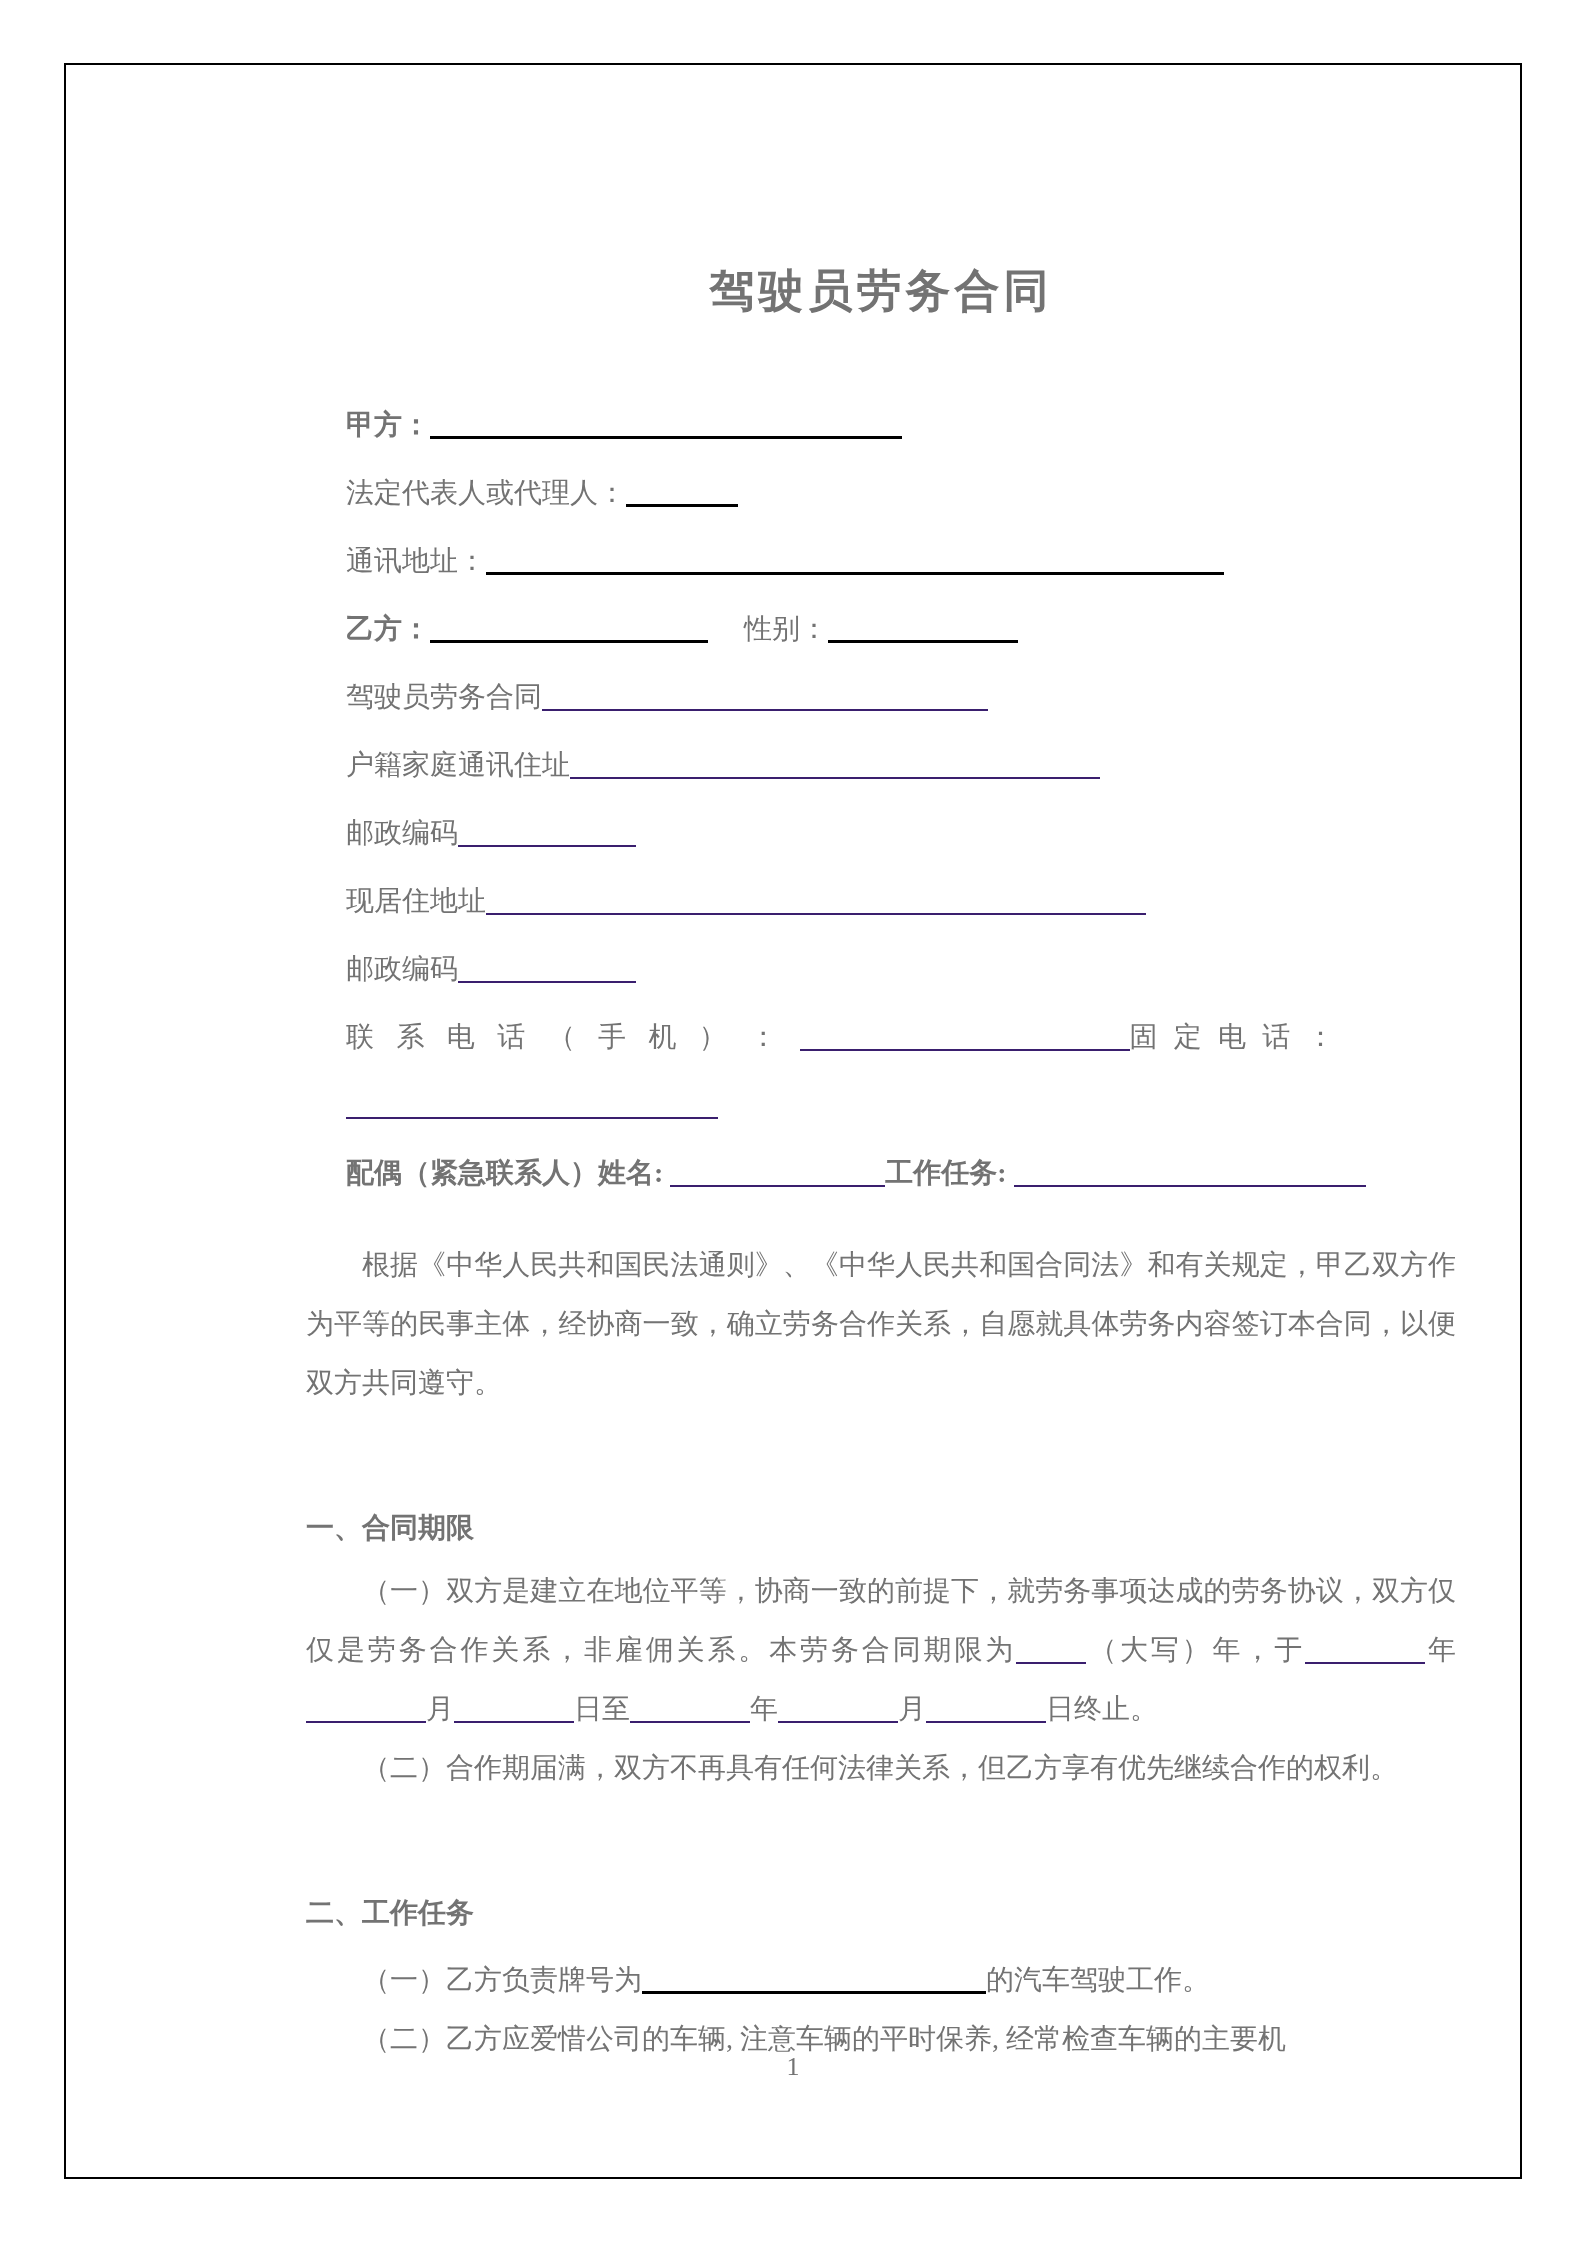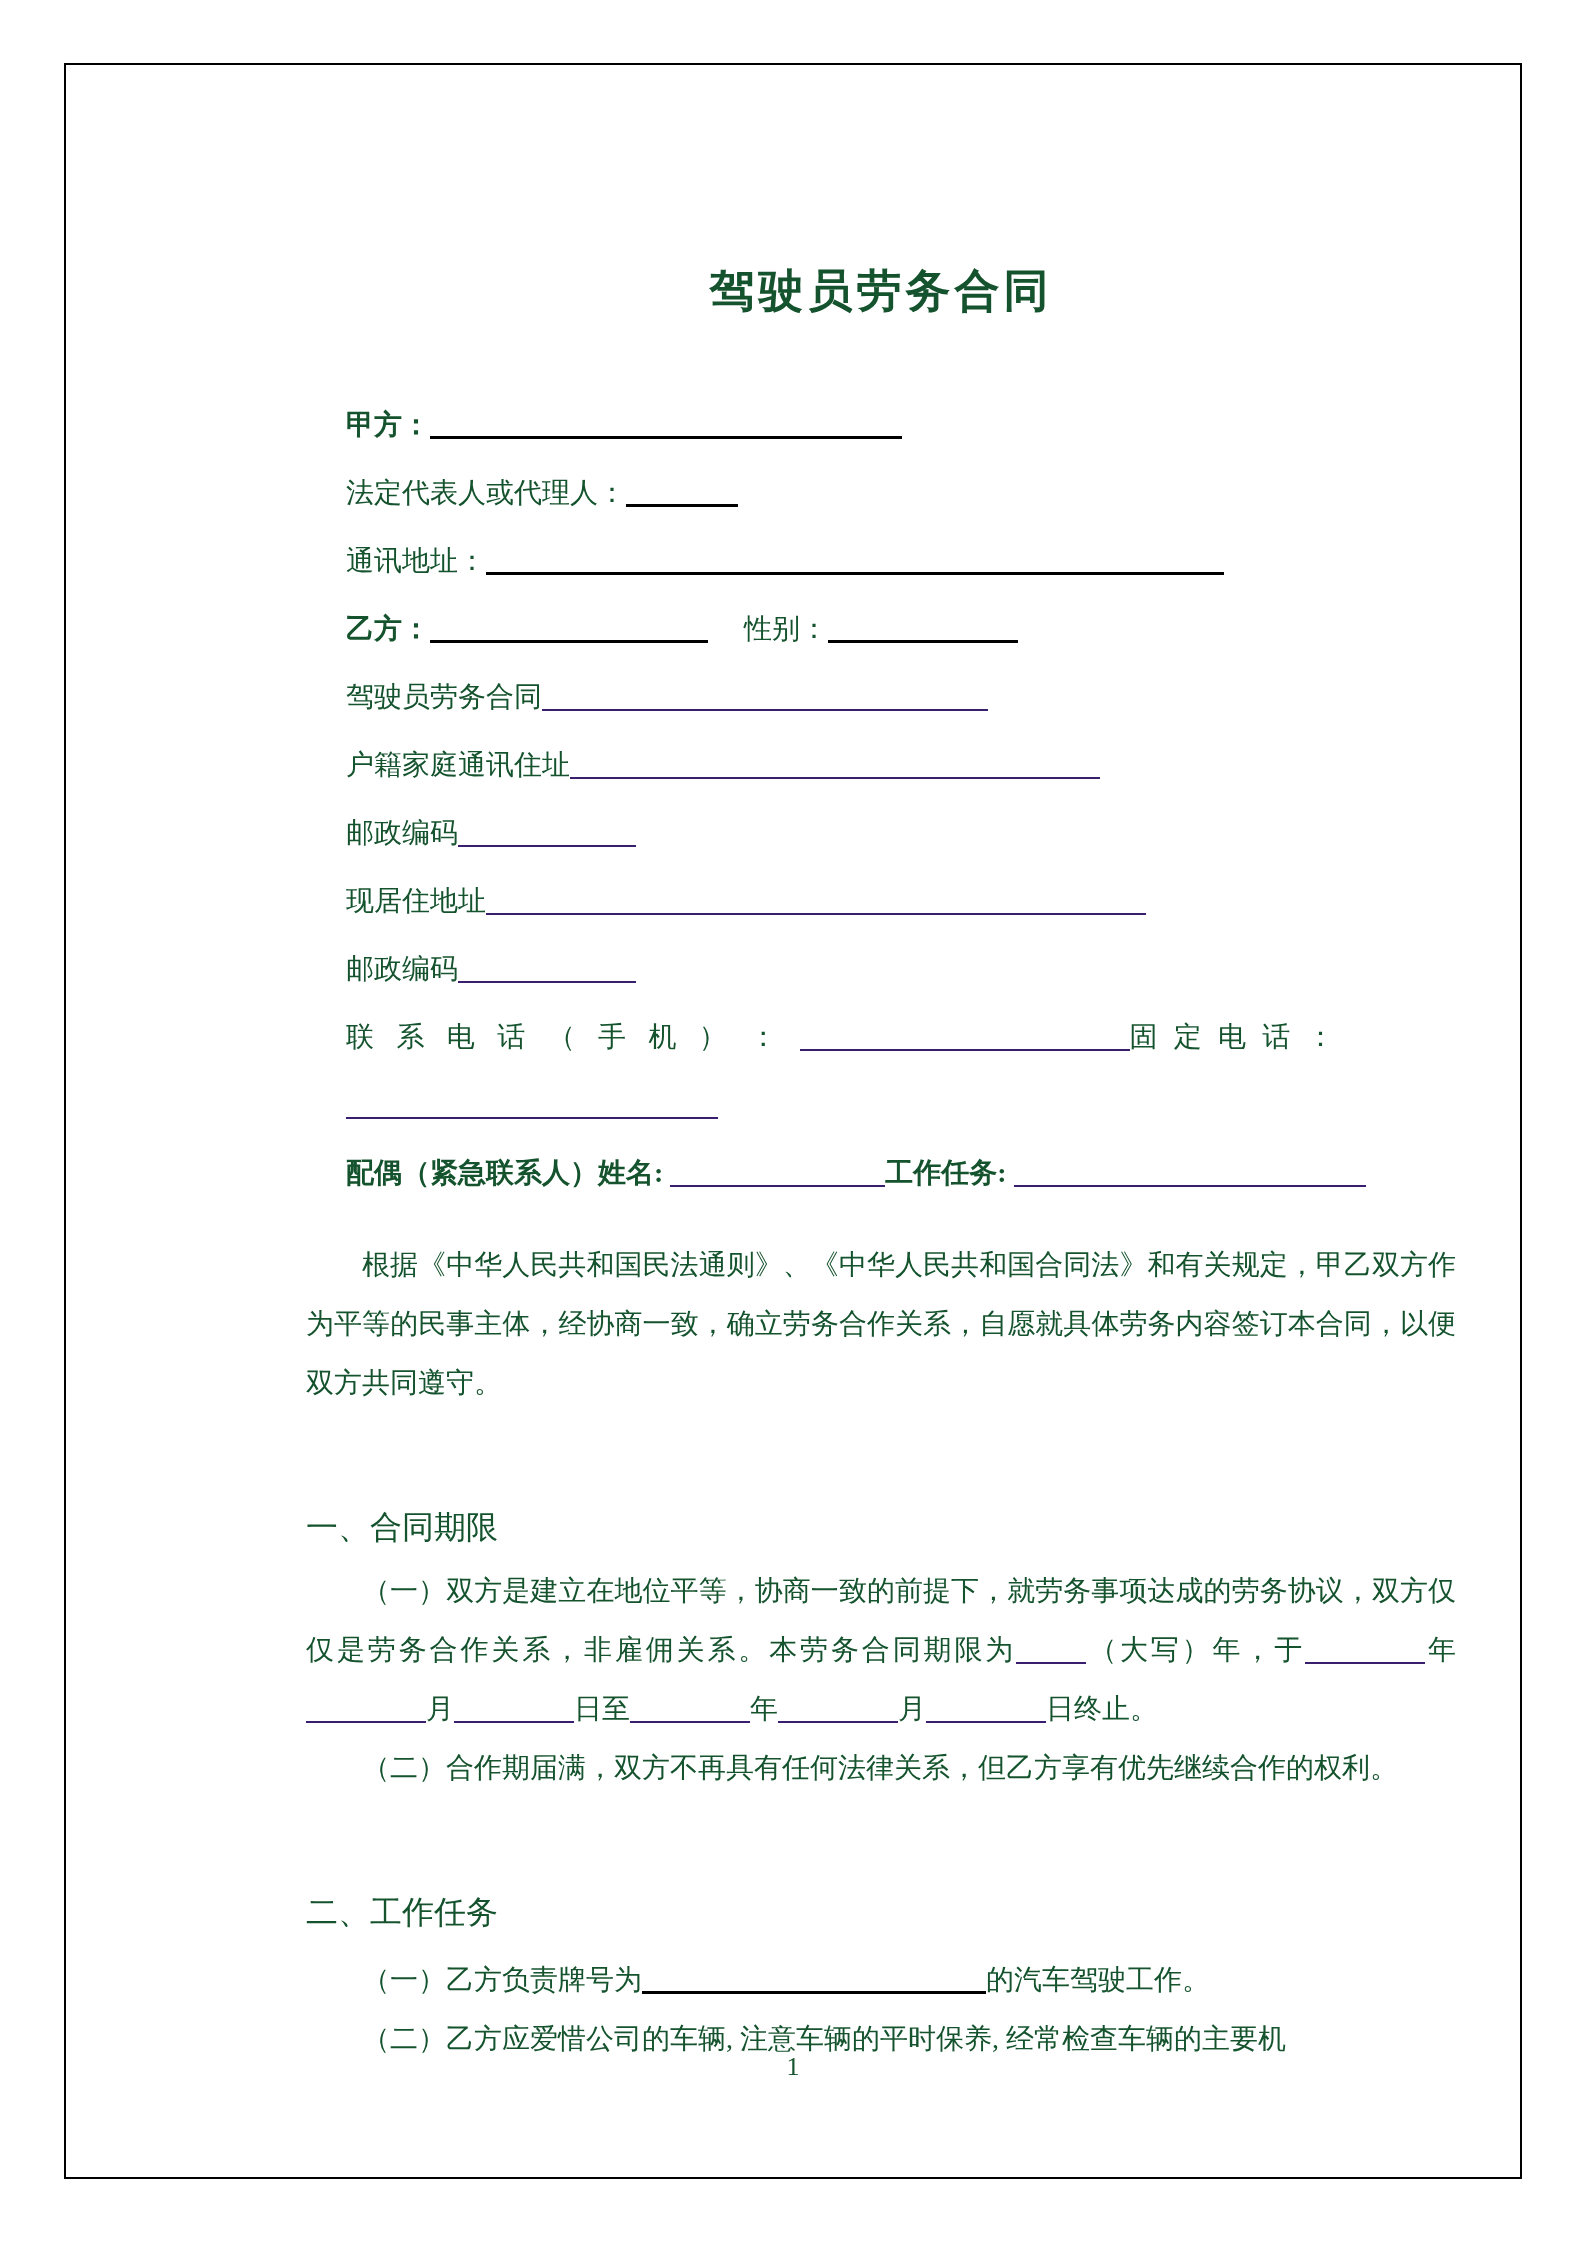--- a/index.html
+++ b/index.html
@@ -1,21 +1,21 @@
 <!DOCTYPE html>
 <html><head>
 <meta charset="utf-8">
 <style>
   html,body{margin:0;padding:0;background:#ffffff;}
   .canvas{
     position:relative;
     width:1586px;height:2244px;
     background:#ffffff;
     font-family:"Liberation Serif","DejaVu Serif",serif;
-    color:#14532d;
+    color:#737373;
   }
   .border-box{
     position:absolute;left:64px;top:63px;
     width:1454px;height:2112px;
     border:2px solid #000;
     box-sizing:content-box;
   }
   .content{
     position:absolute;left:240px;top:196px;width:1150px;
     font-size:28px;
@@ -36,21 +36,21 @@
   .pu{border-bottom:2px solid #3a1f6e;}
   .sp-wide{letter-spacing:0.80em;}
   .sp-mid{letter-spacing:0.58em;}
   .gap-left{margin-left:36px;}
   .para{
     margin:0;line-height:59px;text-align:justify;
   }
   .indent{text-indent:2em;}
   .intro{margin-top:28px;}
   .sec-heading{
-    font-size:32px;font-weight:normal;margin:86px 0 0 0;line-height:59px;
+    font-size:28px;font-weight:bold;margin:86px 0 0 0;line-height:59px;
   }
   .after-heading{margin-top:4px;}
   .sec2-clause1{margin-top:8px;}
   .pagenum{
     position:absolute;left:0;top:2052px;width:1586px;
     text-align:center;font-size:26px;
   }
 </style>
 </head>
 <body>

